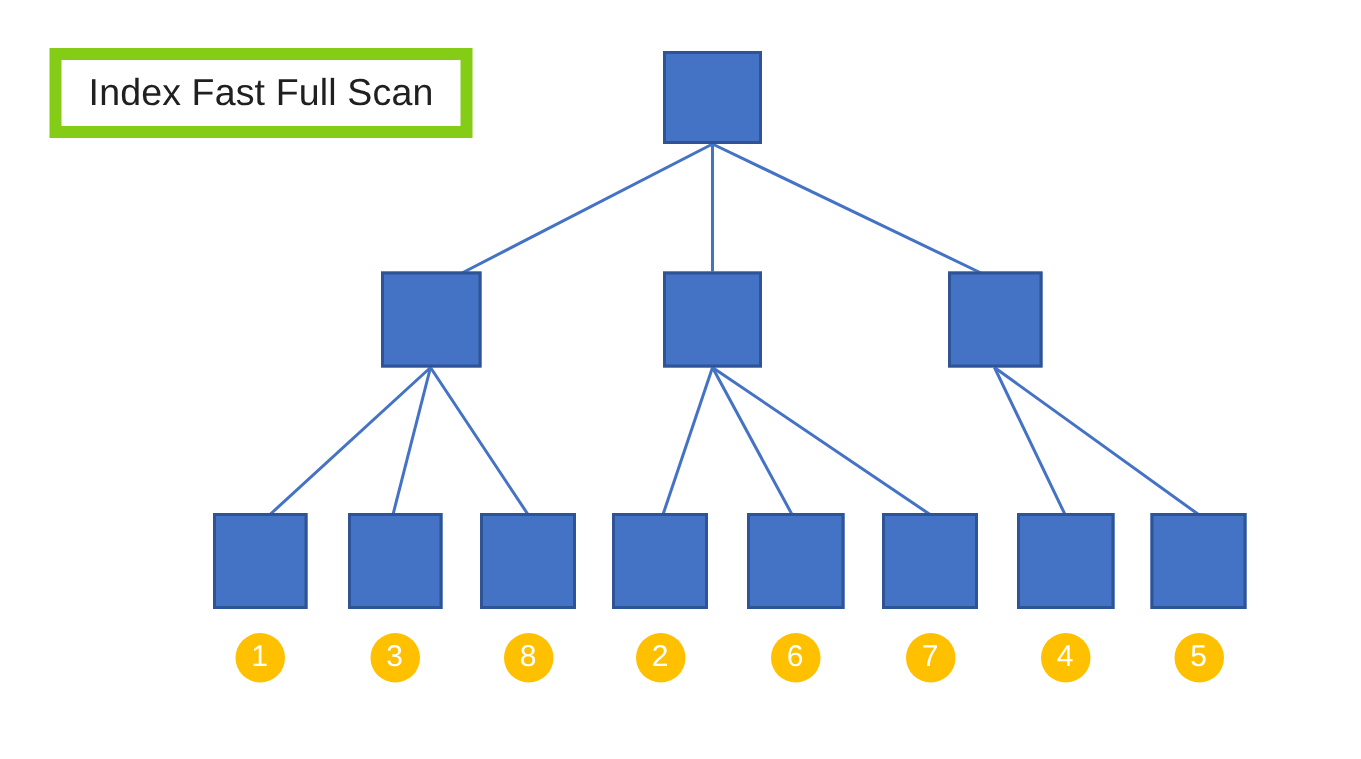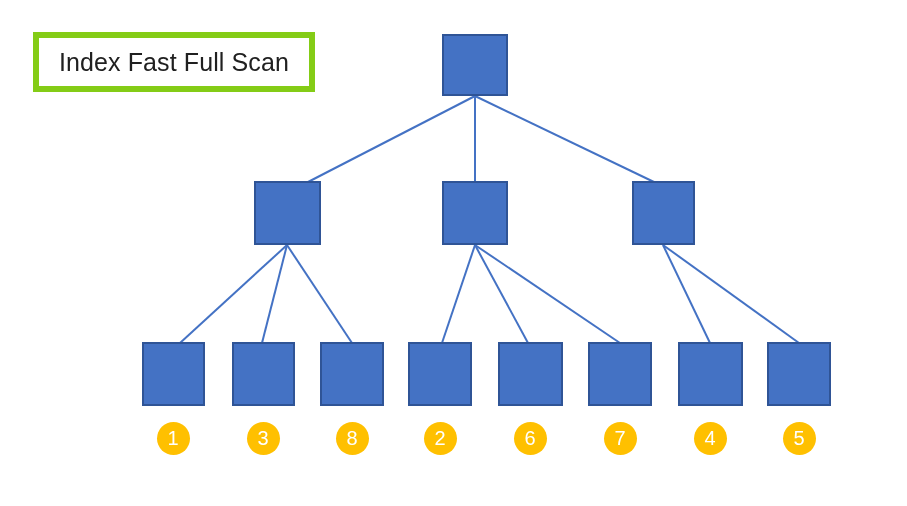--- a/index.html
+++ b/index.html
@@ -25,21 +25,21 @@
     height: 506px;
   }
   .legend-box {
     position: absolute;
     left: 33px;
     top: 32px;
     width: 282px;
     height: 60px;
     box-sizing: border-box;
     background: #ffffff;
-    border: 6px solid #84cc16;
+    border: 8px solid #84cc16;
     display: flex;
     align-items: center;
     justify-content: center;
   }
   .legend-label {
     font-size: 25px;
     color: #202020;
     font-family: "Liberation Sans", sans-serif;
     letter-spacing: 0.1px;
     white-space: nowrap;

